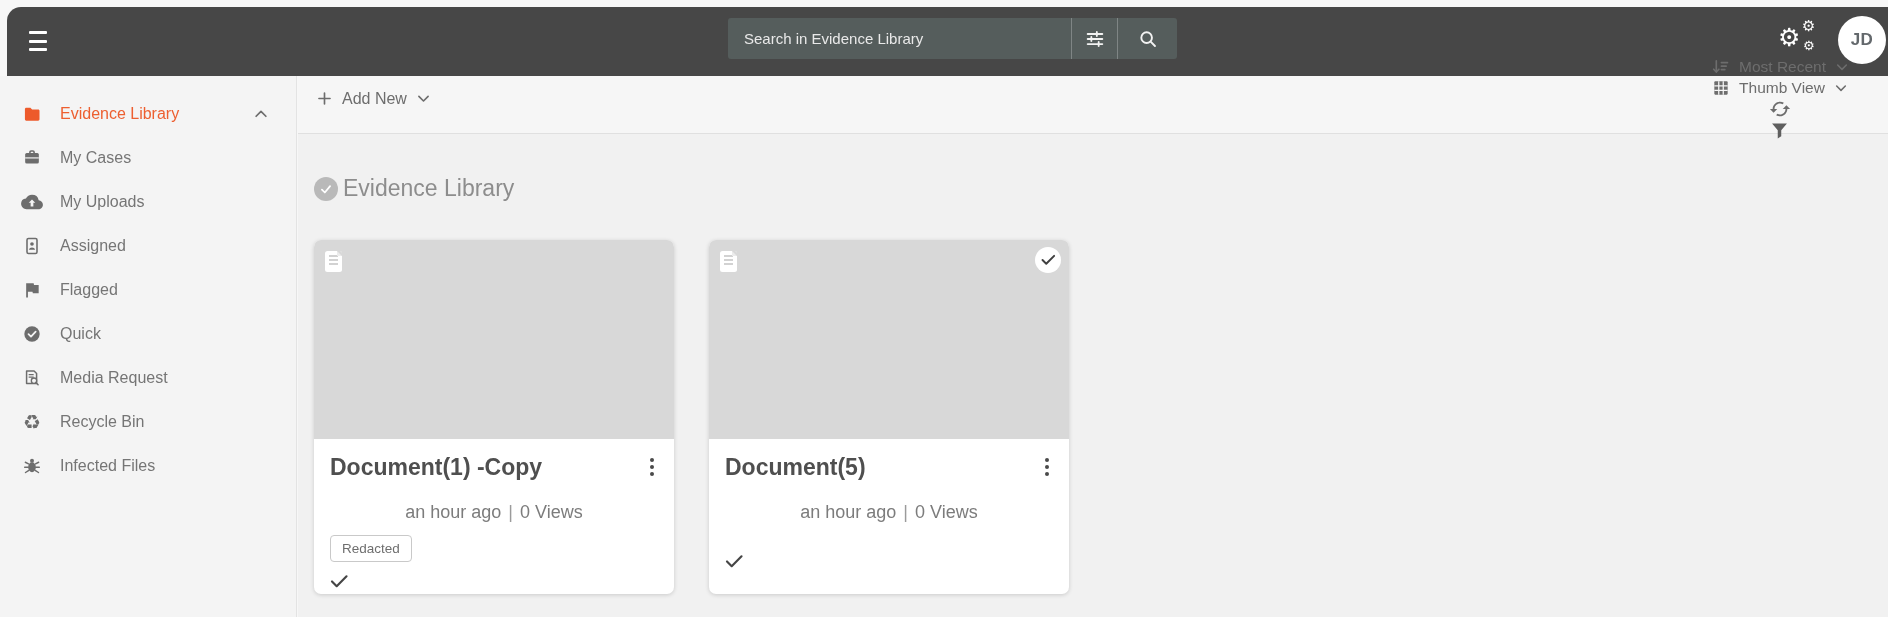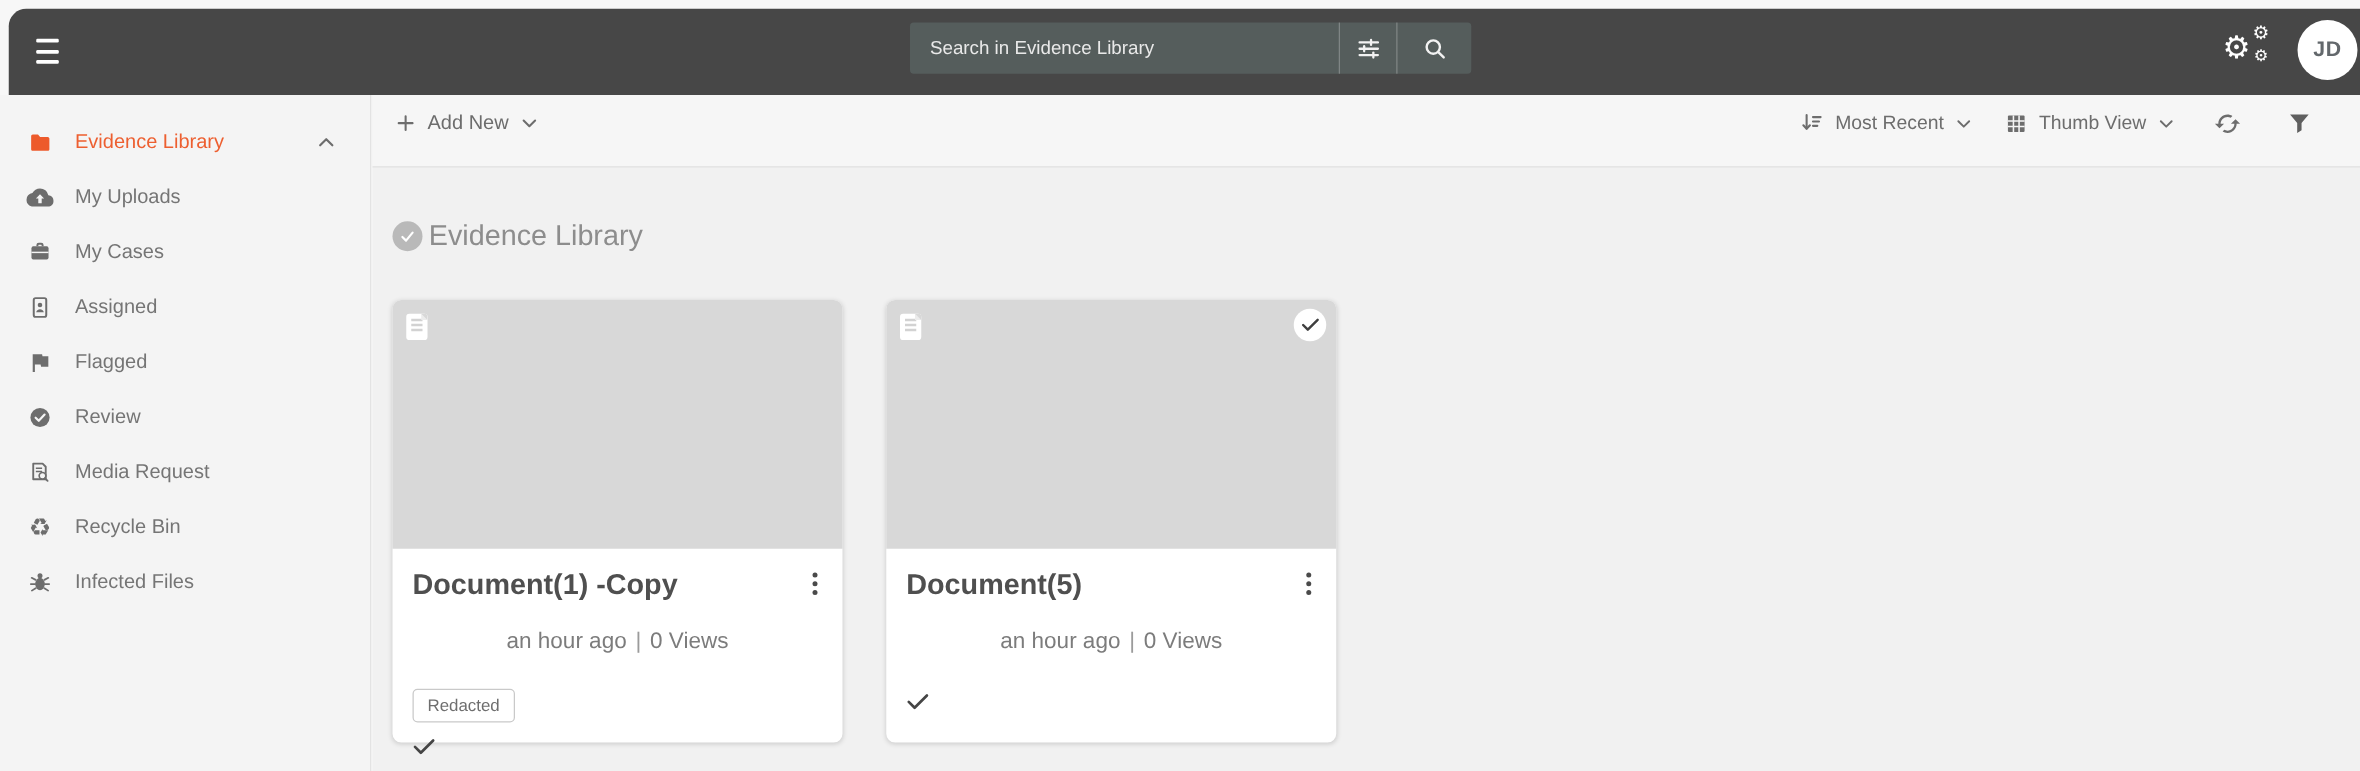--- a/index.html
+++ b/index.html
@@ -46,21 +46,21 @@
   .side-item.active { color:#ed5f30; }
   .side-item .expander { margin-left:auto; margin-right:26px; display:flex; }
   .glyph-icon { font-family:"DejaVu Sans", sans-serif; font-size:20px; line-height:20px; color:#6d6d6d; }
 
   
   .main { position:absolute; left:298px; top:76px; right:0; bottom:0; background:#f1f1f1; }
   .toolbar { position:absolute; top:0; left:0; right:0; height:58px; background:#f6f6f6;
              border-bottom:1px solid #e0e0e0; display:flex; align-items:center;
              padding:0 38px 12px 17px; }
   .tb-btn { display:flex; align-items:center; gap:8px; color:#6d6d6d; font-size:16px; cursor:pointer; }
-  .tb-right { margin-left:auto; display:flex; align-items:center; }
+  .tb-right { margin-left:auto; display:flex; align-items:center;flex-direction:column; }
   .tb-right .tb-btn { font-size:15.5px; }
   .gap24 { width:24px; } .gap30 { width:30px; } .gap36 { width:36px; }
   .icon-btn { display:flex; align-items:center; justify-content:center; cursor:pointer; }
 
   .content { position:absolute; top:58px; left:0; right:0; bottom:0; padding:41px 0 0 16px; }
   .section-head { display:flex; align-items:center; gap:5px; color:#8d8d8d; font-size:23px; }
   .head-circle { width:24px; height:24px; border-radius:50%; background:#b9b9b9;
                  display:flex; align-items:center; justify-content:center; flex:none; }
 
   .cards { display:flex; gap:35px; margin-top:38px; }
@@ -76,21 +76,21 @@
                 background:#fff; border-radius:50%; display:flex; align-items:center;
                 justify-content:center; cursor:pointer; }
   .card-info { padding:15px 16px 0 16px; }
   .title-row { display:flex; align-items:flex-start; }
   .card-title { font-size:23px; font-weight:bold; color:#4f4f4f; }
   .kebab { margin-left:auto; margin-top:2px; display:flex; flex-direction:column; gap:3px;
            padding:2px 4px; cursor:pointer; }
   .kebab i { width:4px; height:4px; border-radius:50%; background:#4a4a4a; }
   .card-meta { margin-top:21px; font-size:18px; color:#7c7c7c;text-align:center; }
   .meta-sep { color:#9b9b9b; padding:0 7px; }
-  .chip-row { margin-top:28px; }
+  .chip-row { margin-top:12px; }
   .chip { display:inline-block; border:1px solid #c9c9c9; border-radius:4px;
           padding:5px 11px; font-size:13.5px; color:#6e6e6e; background:#fff; }
   .card-check { margin-top:12px; display:flex; }
   .card-check.no-chip { margin-top:31px; }
 
   svg { display:block; }
 </style>
 </head>
 <body>
 
@@ -145,39 +145,39 @@
       <span>Evidence Library</span>
       <span class="expander">
         <svg width="18" height="18" viewBox="0 0 24 24" fill="none" stroke="#6d6d6d" stroke-width="2.3" stroke-linecap="round" stroke-linejoin="round">
           <polyline points="5.5,15 12,8.5 18.5,15"></polyline>
         </svg>
       </span>
     </div>
 
     <div class="side-item">
       <span class="ic">
+        <svg width="20" height="20" viewBox="0 0 24 24">
+          <path d="M9.5 6V4.9c0-.8.6-1.4 1.4-1.4h2.2c.8 0 1.4.6 1.4 1.4V6" fill="none" stroke="#6d6d6d" stroke-width="1.9"></path>
+          <rect x="3.8" y="6" width="16.4" height="12.6" rx="1.8" fill="#6d6d6d"></rect>
+          <rect x="3.8" y="11.2" width="16.4" height="1.4" fill="#f4f4f4"></rect>
+        </svg>
+      </span>
+      <span>My Cases</span>
+    </div>
+
+    <div class="side-item">
+      <span class="ic">
         <svg width="22" height="20" viewBox="0 0 24 22">
           <path d="M19.35 9.04A7.49 7.49 0 0 0 12 3C9.11 3 6.6 4.64 5.35 7.04A5.99 5.99 0 0 0 0 13c0 3.31 2.69 6 6 6h13c2.76 0 5-2.24 5-5 0-2.64-2.05-4.78-4.65-4.96z" fill="#6d6d6d"></path>
           <path d="M12 8.2l3.6 3.6h-2.1V16h-3v-4.2H8.4z" fill="#f4f4f4"></path>
         </svg>
       </span>
       <span>My Uploads</span>
     </div>
 
-    <div class="side-item">
-      <span class="ic">
-        <svg width="20" height="20" viewBox="0 0 24 24">
-          <path d="M9.5 6V4.9c0-.8.6-1.4 1.4-1.4h2.2c.8 0 1.4.6 1.4 1.4V6" fill="none" stroke="#6d6d6d" stroke-width="1.9"></path>
-          <rect x="3.8" y="6" width="16.4" height="12.6" rx="1.8" fill="#6d6d6d"></rect>
-          <rect x="3.8" y="11.2" width="16.4" height="1.4" fill="#f4f4f4"></rect>
-        </svg>
-      </span>
-      <span>My Cases</span>
-    </div>
-
 
     <div class="side-item">
       <span class="ic">
         <svg width="20" height="20" viewBox="0 0 24 24">
           <rect x="6" y="3" width="12" height="18" rx="1.8" fill="none" stroke="#6d6d6d" stroke-width="1.9"></rect>
           <circle cx="12" cy="9.6" r="2.2" fill="#6d6d6d"></circle>
           <path d="M8.3 16.6c.5-1.9 2-2.9 3.7-2.9s3.2 1 3.7 2.9z" fill="#6d6d6d"></path>
         </svg>
       </span>
       <span>Assigned</span>
@@ -192,21 +192,21 @@
       <span>Flagged</span>
     </div>
 
     <div class="side-item">
       <span class="ic">
         <svg width="20" height="20" viewBox="0 0 24 24">
           <circle cx="12" cy="12" r="9.2" fill="#6d6d6d"></circle>
           <polyline points="7.8,12.2 10.8,15.2 16.4,9.2" fill="none" stroke="#f4f4f4" stroke-width="2.1" stroke-linecap="round" stroke-linejoin="round"></polyline>
         </svg>
       </span>
-      <span>Review</span>
+      <span>Quick</span>
     </div>
 
     <div class="side-item">
       <span class="ic">
         <svg width="20" height="20" viewBox="0 0 24 24">
           <path d="M5.5 3.5h9l3 3v12h-12z" fill="none" stroke="#6d6d6d" stroke-width="1.8" stroke-linejoin="round"></path>
           <path d="M8 8h6M8 11h6" stroke="#6d6d6d" stroke-width="1.4"></path>
           <circle cx="14.4" cy="15.2" r="3.2" fill="#f4f4f4" stroke="#6d6d6d" stroke-width="1.6"></circle>
           <path d="M16.7 17.5 19.3 20" stroke="#6d6d6d" stroke-width="1.8" stroke-linecap="round"></path>
         </svg>

